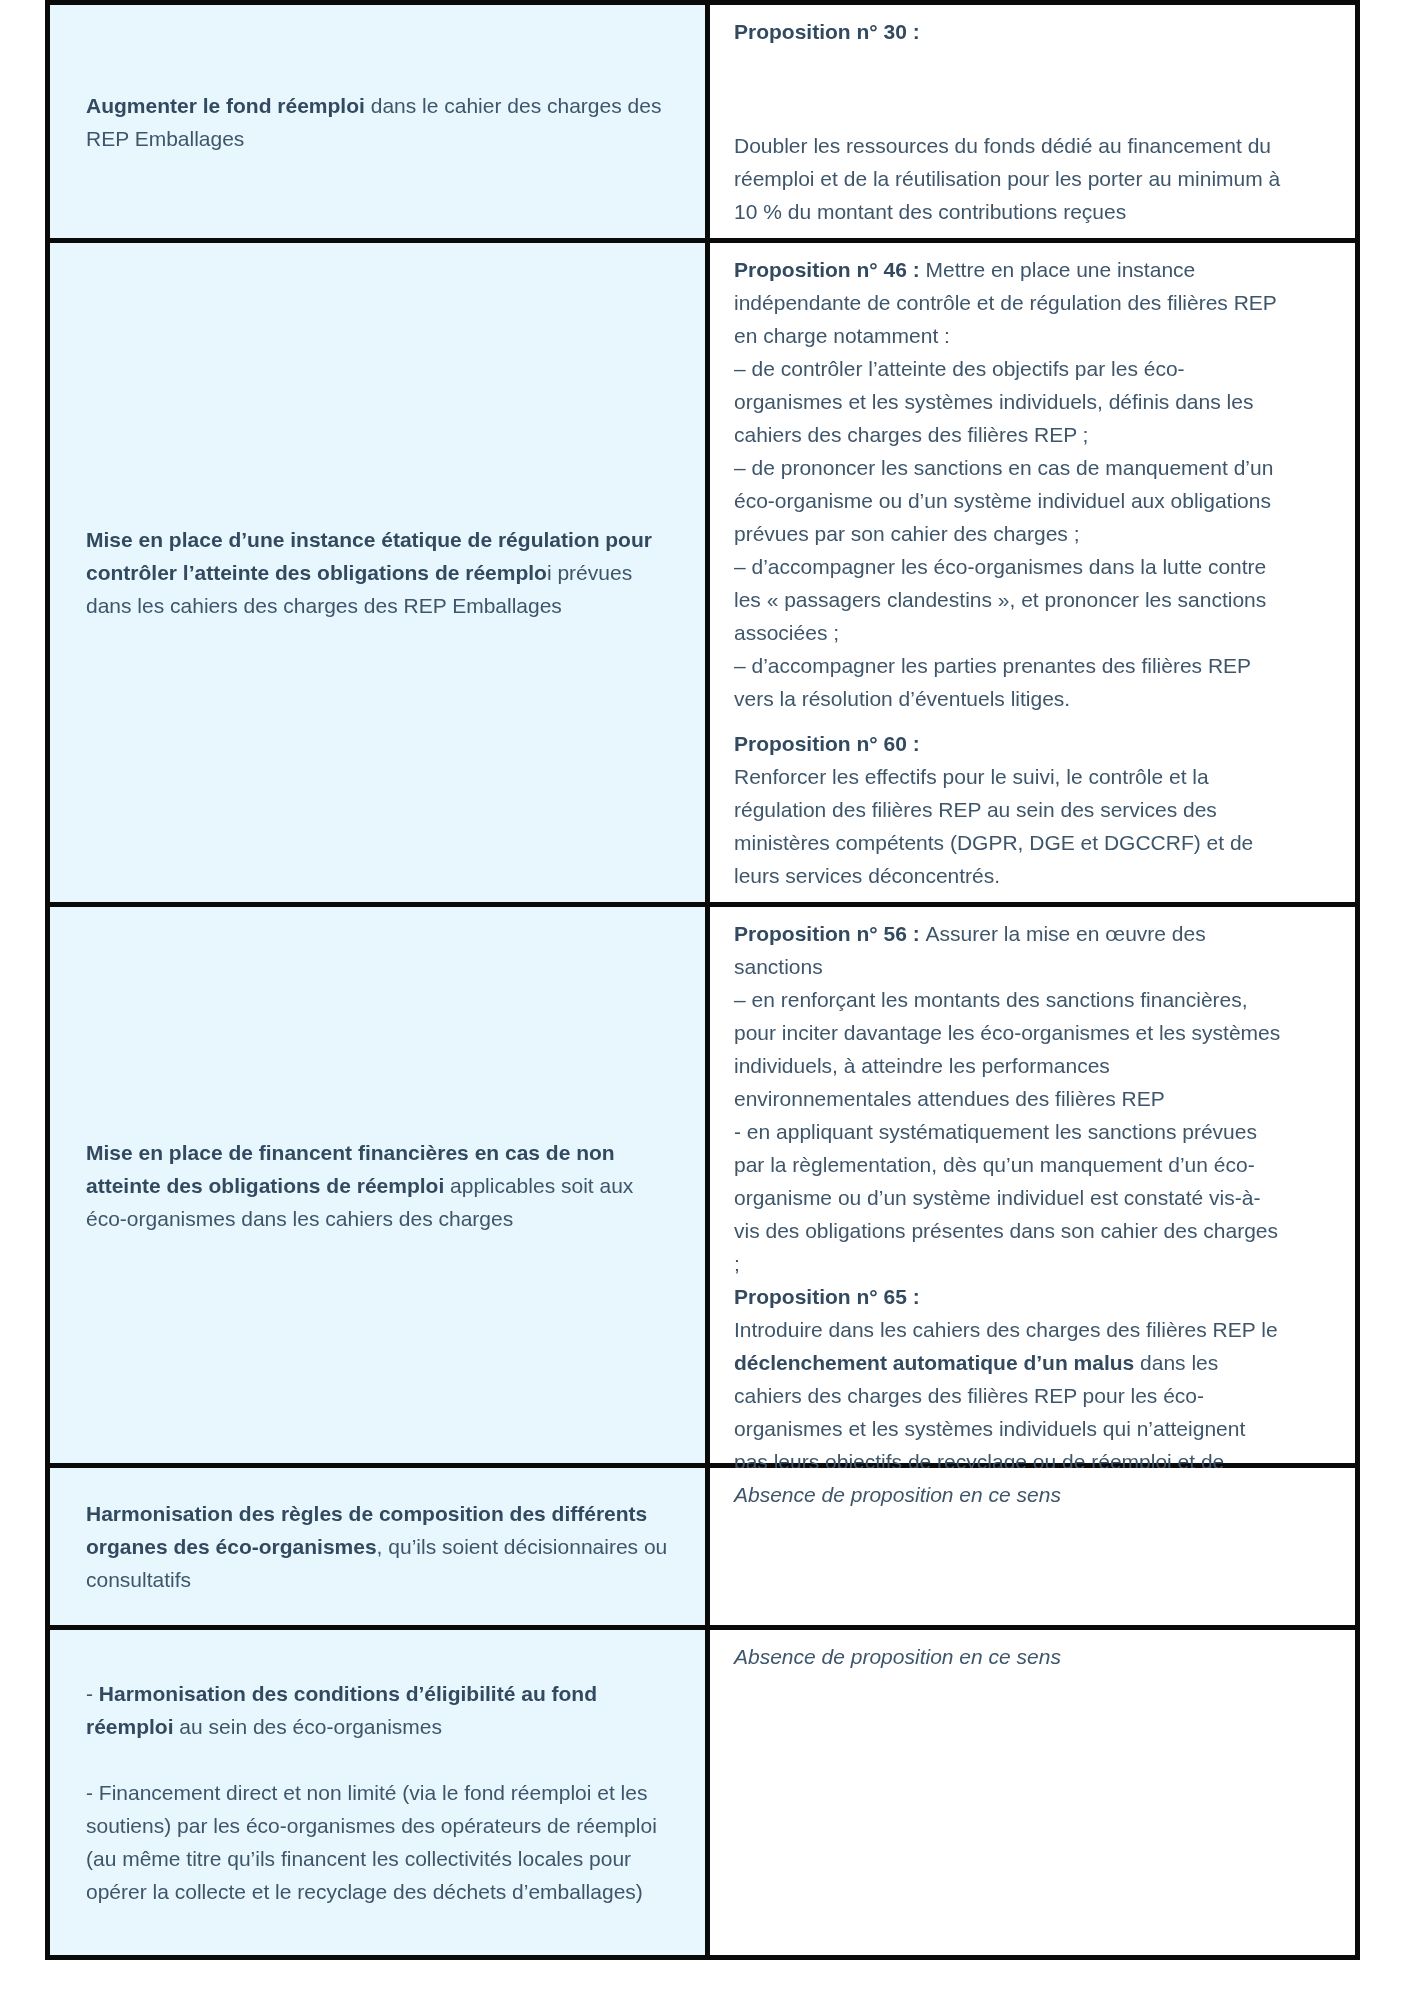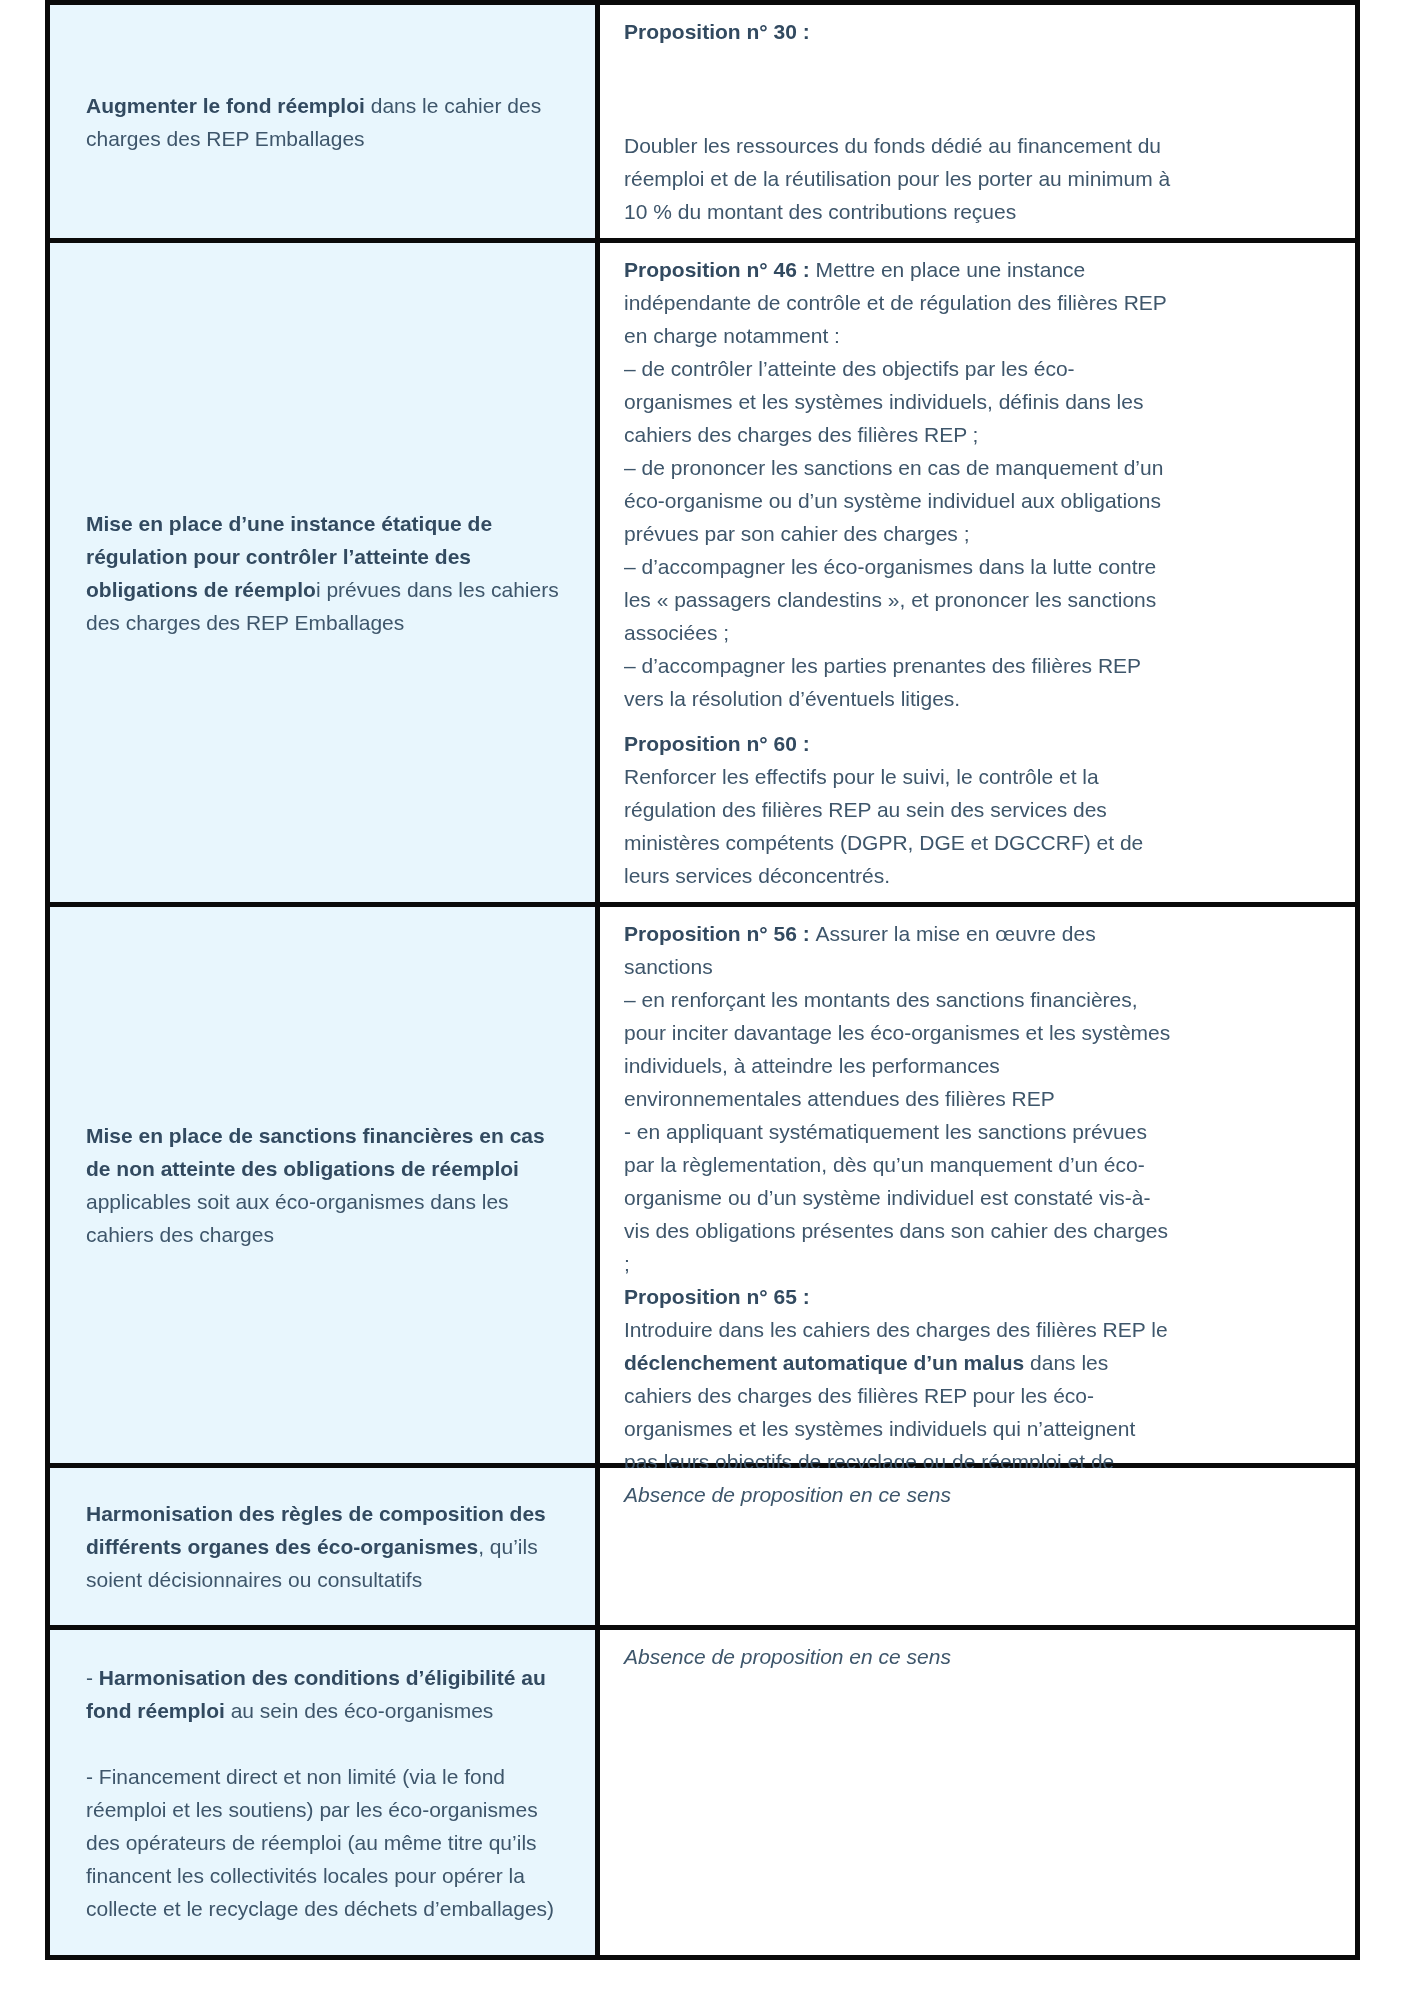--- a/index.html
+++ b/index.html
@@ -36,21 +36,21 @@
   .cell {
     box-sizing: border-box;
     display: flex;
     flex-direction: column;
     justify-content: center;
     font-size: 21px;
     line-height: 33px;
     color: var(--text-color, #3e566b);
   }
   .cell.left {
-    width: 550px;
+    width: 660px;
     border-right: 5px solid var(--border-color, #000);
     background: var(--measure-bg, #e8f6fd);
     padding: 12px 36px;
   }
   .cell.right {
     width: 593px;
     background: #ffffff;
     padding: 10px 20px 10px 24px;
     justify-content: space-between;
   }
@@ -89,21 +89,21 @@
           <p><span>– de prononcer les sanctions en cas de manquement d’un éco-organisme ou d’un système individuel aux obligations prévues par son cahier des charges ;</span></p>
           <p><span>– d’accompagner les éco-organismes dans la lutte contre les « passagers clandestins », et prononcer les sanctions associées ;</span></p>
           <p><span>– d’accompagner les parties prenantes des filières REP vers la résolution d’éventuels litiges.</span></p>
           <div class="spacer"></div>
           <p><span class="seg-b">Proposition n° 60 :</span></p>
           <p><span>Renforcer les effectifs pour le suivi, le contrôle et la régulation des filières REP au sein des services des ministères compétents (DGPR, DGE et DGCCRF) et de leurs services déconcentrés.</span></p>
         </div>
       </div>
       <div class="row" style="height: 561px;">
         <div class="cell left">
-          <p><span class="seg-b">Mise en place de sanctions financières en cas de non atteinte des obligations de réemploi</span><span> applicables soit aux éco-organismes dans les cahiers des charges</span></p>
+          <p><span class="seg-b">Mise en place de financent financières en cas de non atteinte des obligations de réemploi</span><span> applicables soit aux éco-organismes dans les cahiers des charges</span></p>
         </div>
         <div class="cell right">
           <p><span class="seg-b">Proposition n° 56 : </span><span>Assurer la mise en œuvre des sanctions</span></p>
           <p><span>– en renforçant les montants des sanctions financières, pour inciter davantage les éco-organismes et les systèmes individuels, à atteindre les performances environnementales attendues des filières REP</span></p>
           <p><span>- en appliquant systématiquement les sanctions prévues par la règlementation, dès qu’un manquement d’un éco-organisme ou d’un système individuel est constaté vis-à-vis des obligations présentes dans son cahier des charges ;</span></p>
           <div class="spacer"></div>
           <p><span class="seg-b">Proposition n° 65 :</span></p>
           <p><span>Introduire dans les cahiers des charges des filières REP le </span><span class="seg-b">déclenchement automatique d’un malus</span><span> dans les cahiers des charges des filières REP pour les éco-organismes et les systèmes individuels qui n’atteignent pas leurs objectifs de recyclage ou de réemploi et de réutilisation.</span></p>
         </div>
       </div>

